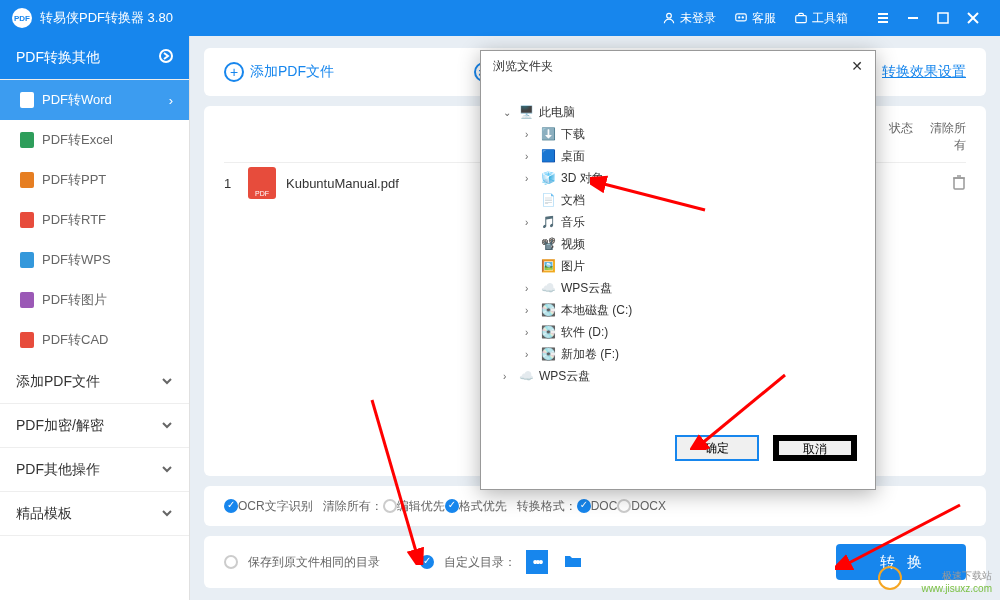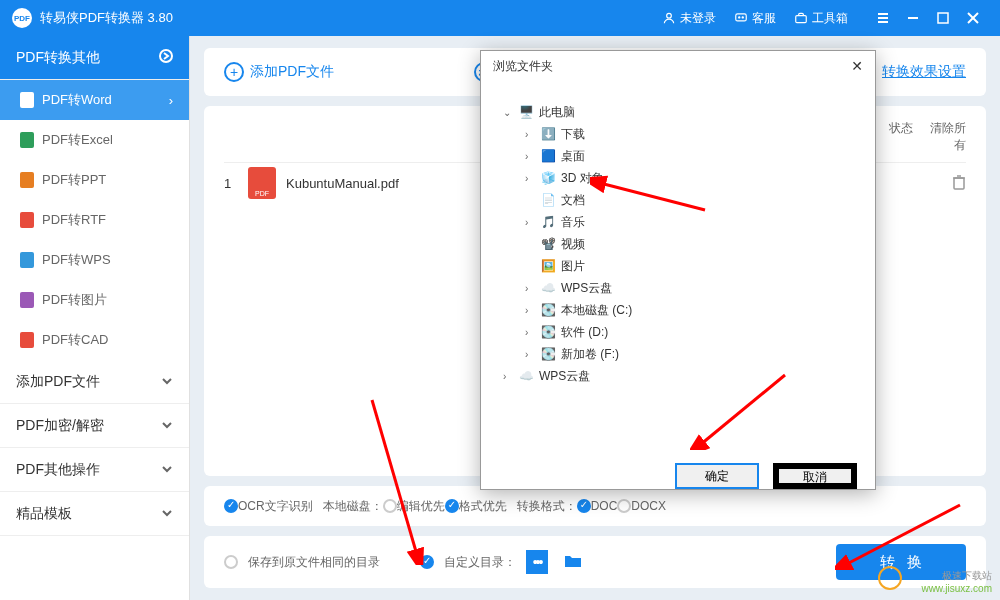--- a/index.html
+++ b/index.html
@@ -44,21 +44,21 @@
 .convert-btn{margin-left:auto;width:130px;height:36px;background:#1786ed;color:#fff;border:none;border-radius:4px;font-size:15px;letter-spacing:12px;padding-left:12px;cursor:pointer}
 .dialog{position:absolute;left:480px;top:50px;width:396px;height:440px;background:#fff;border:1px solid #999;box-shadow:0 4px 20px rgba(0,0,0,.3);display:flex;flex-direction:column}
 .dlg-title{height:30px;display:flex;align-items:center;padding:0 12px;font-size:12px;color:#333}
 .dlg-close{margin-left:auto;cursor:pointer;font-size:14px}
 .dlg-body{flex:1;padding:20px 18px 10px;overflow:auto}
 .tree{font-size:12px;color:#333}
 .tree-row{display:flex;align-items:center;height:22px;cursor:pointer;gap:4px}
 .tree-indent{display:inline-block}
 .tree-exp{width:12px;font-size:10px;color:#666}
 .tree-icon{width:16px;height:14px;display:flex;align-items:center;justify-content:center}
-.dlg-buttons{height:54px;display:flex;align-items:flex-end;justify-content:flex-end;gap:14px;padding:0 18px}
+.dlg-buttons{height:54px;display:flex;align-items:flex-start;justify-content:flex-end;gap:14px;padding:0 18px}
 .dlg-btn{width:84px;height:26px;border:6px solid #000000;background:#f0f0f0;font-size:12px;cursor:pointer}
 .dlg-btn.primary{border:2px solid #1786ed}
 .arrow-annot{position:absolute;pointer-events:none}
 .watermark{position:absolute;right:8px;bottom:6px;font-size:10px;color:#888;text-align:right;pointer-events:none}
 .watermark .wm1{color:#999}
 .watermark .wm2{color:#7bc043}
 </style>
 </head>
 <body>
 
@@ -211,21 +211,21 @@
                 <rect x="2" y="4" width="10" height="11" rx="1"></rect>
                 <line x1="1" y1="4" x2="13" y2="4"></line>
                 <line x1="5" y1="2" x2="9" y2="2"></line>
               </svg></span>
           </div>
         </div>
     </div>
     <div class="options">
       <span class="radio checked"></span>
       <span>OCR文字识别</span>
-      <span style="margin-left:10px">本地磁盘：</span>
+      <span style="margin-left:10px">清除所有：</span>
       <span class="radio"></span>
       <span>编辑优先</span>
       <span class="radio checked"></span>
       <span>格式优先</span>
       <span style="margin-left:10px">转换格式：</span>
       <span class="radio checked"></span>
       <span>DOC</span>
       <span class="radio"></span>
       <span>DOCX</span>
     </div>

